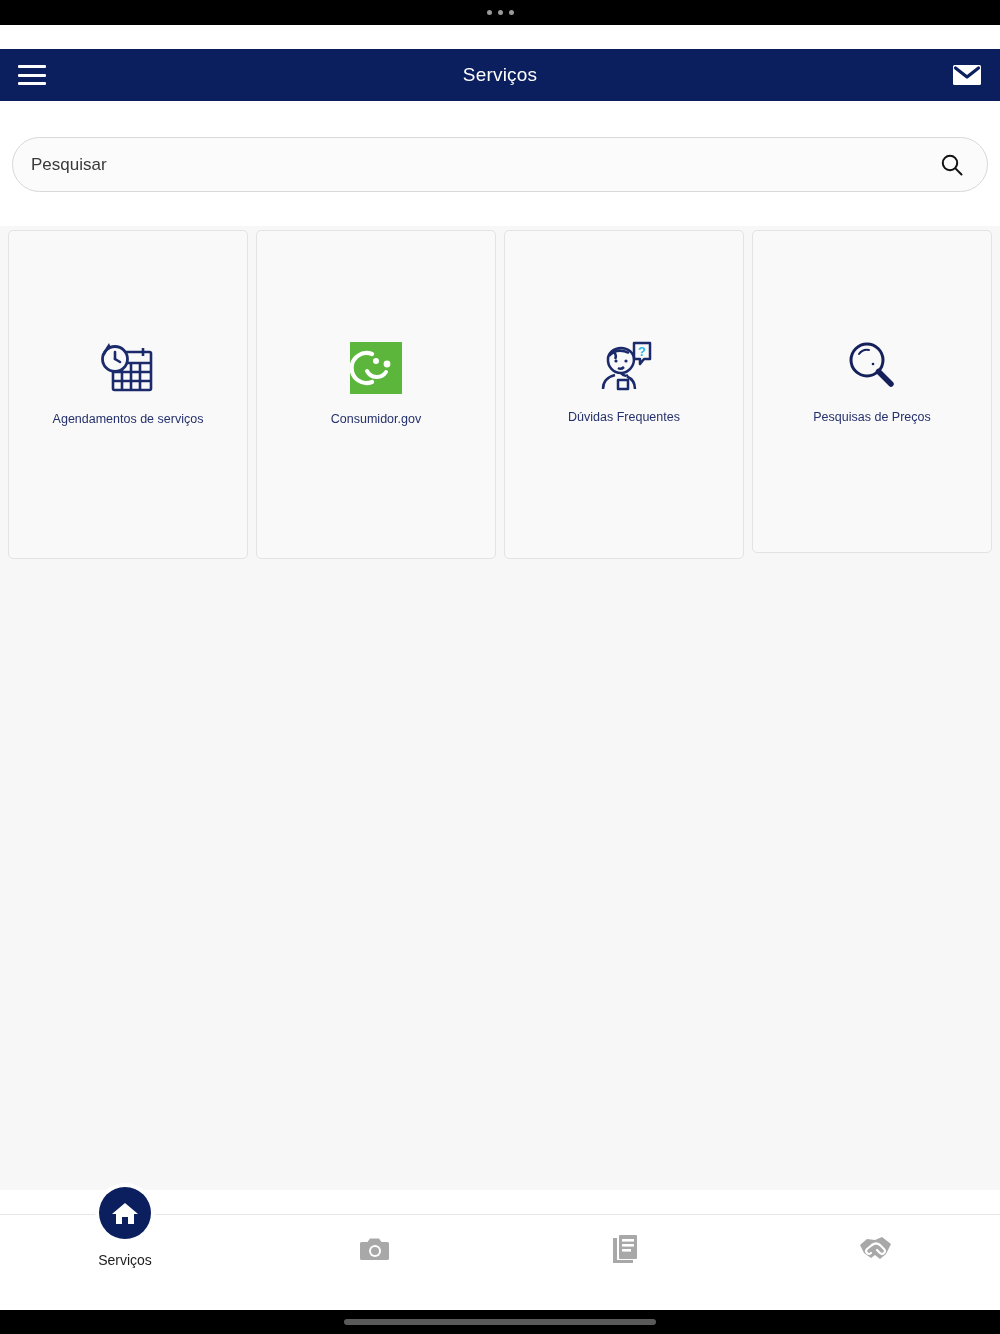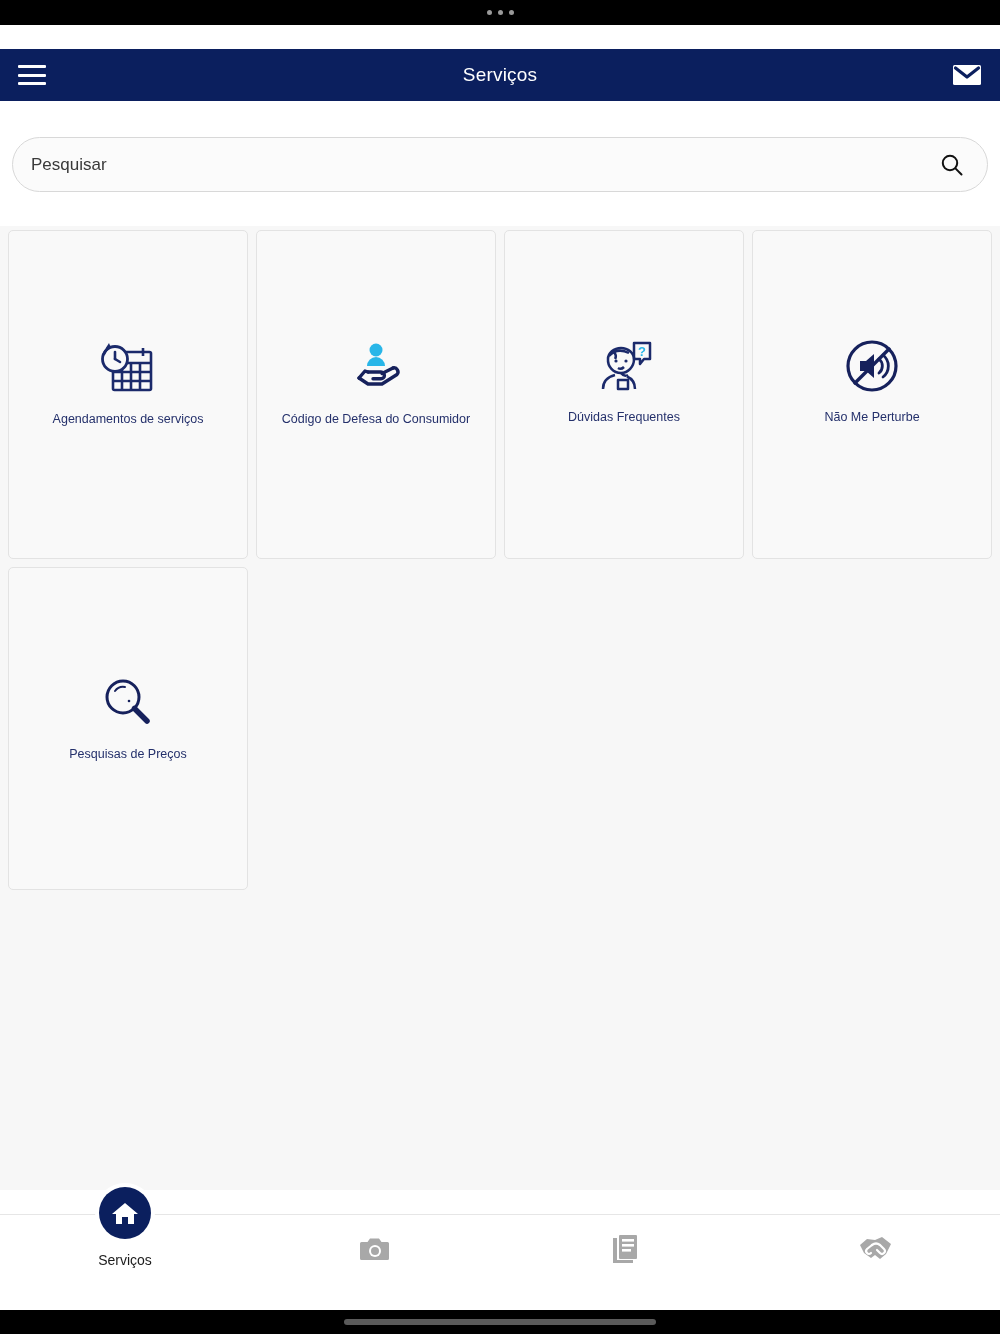--- a/index.html
+++ b/index.html
@@ -156,38 +156,35 @@
                 <line x1="17" y1="20" x2="22" y2="23"></line>
               </g>
               <path d="M6 15 A12 12 0 0 1 12 8" fill="none" stroke="#1b2a6b" stroke-width="2.6" stroke-linecap="round"></path>
               <path d="M11 4 L13 9 L7.5 9.5 Z" fill="#1b2a6b"></path>
             </svg>
           </div>
           <div class="card-label">Agendamentos de serviços</div>
         </div>
       </div>
 
-
       <div class="card r1">
         <div class="card-inner">
           <div class="card-icon">
-            <svg width="60" height="58" viewBox="0 0 60 58" aria-hidden="true">
-              <circle cx="30" cy="11" r="6.5" fill="#29b6e8"></circle>
-              <path d="M21 27 a9 9 0 0 1 18 0 z" fill="#29b6e8"></path>
-              <g fill="none" stroke="#16215c" stroke-width="3.4" stroke-linecap="round" stroke-linejoin="round">
-                <path d="M22 33 L35 33 a3.4 3.4 0 0 1 0 6.8 L27 39.8"></path>
-                <path d="M36 34.5 L47 29"></path>
-                <path d="M47 29 a4 4 0 0 1 4 6.5 L36 45 L22 45 L13 39"></path>
-                <path d="M13 39 L19 32 L22 33"></path>
-              </g>
-            </svg>
-          </div>
-          <div class="card-label">Código de Defesa do Consumidor</div>
-        </div>
-      </div>
+            <svg width="52" height="52" viewBox="0 0 52 52" aria-hidden="true">
+              <rect x="0" y="0" width="52" height="52" fill="#5cb63c"></rect>
+              <path d="M22 12 A15 15 0 1 0 22 40" fill="none" stroke="#ffffff" stroke-width="4.2" stroke-linecap="round"></path>
+              <path d="M17 29 A11 11 0 0 0 36 30" fill="none" stroke="#ffffff" stroke-width="4" stroke-linecap="round"></path>
+              <circle cx="26" cy="19" r="3" fill="#ffffff"></circle>
+              <circle cx="37" cy="22" r="3.4" fill="#ffffff"></circle>
+            </svg>
+          </div>
+          <div class="card-label">Consumidor.gov</div>
+        </div>
+      </div>
+
 
       <div class="card r2">
         <div class="card-inner">
           <div class="card-icon">
             <svg width="60" height="58" viewBox="0 0 60 58" aria-hidden="true">
               <g fill="none" stroke="#1b2a6b" stroke-width="2.5" stroke-linejoin="round">
                 <path d="M14 22 a13 11 0 0 1 26 0 a13 14 0 0 1 -13 14 a13 13 0 0 1 -13 -14 z"></path>
                 <path d="M15 19 q8 -9 20 -3"></path>
                 <path d="M20 15 q3 4 1 7"></path>
                 <circle cx="22" cy="24" r="1.6" fill="#1b2a6b" stroke="none"></circle>
@@ -201,36 +198,20 @@
               <g>
                 <path d="M40 6 h16 v16 h-6 l-4 5 v-5 h-6 z" fill="none" stroke="#1b2a6b" stroke-width="2.5" stroke-linejoin="round"></path>
                 <text x="48" y="19" font-family="Liberation Sans, sans-serif" font-size="13" font-weight="bold" fill="#29b6e8" text-anchor="middle">?</text>
               </g>
             </svg>
           </div>
           <div class="card-label">Dúvidas Frequentes</div>
         </div>
       </div>
 
-      <div class="card r2">
-        <div class="card-inner">
-          <div class="card-icon">
-            <svg width="58" height="58" viewBox="0 0 58 58" aria-hidden="true">
-              <circle cx="29" cy="29" r="24" fill="none" stroke="#16215c" stroke-width="3.2"></circle>
-              <path d="M17 24 h6 l8 -7 v24 l-8 -7 h-6 z" fill="#16215c"></path>
-              <g fill="none" stroke="#16215c" stroke-width="2.8" stroke-linecap="round">
-                <path d="M36 22 a9 9 0 0 1 0 14"></path>
-                <path d="M40 18 a14 14 0 0 1 0 22"></path>
-              </g>
-              <line x1="12" y1="46" x2="46" y2="12" stroke="#16215c" stroke-width="3.4" stroke-linecap="round"></line>
-            </svg>
-          </div>
-          <div class="card-label">Não Me Perturbe</div>
-        </div>
-      </div>
 
 
       <div class="card r3">
         <div class="card-inner">
           <div class="card-icon">
             <svg width="58" height="58" viewBox="0 0 58 58" aria-hidden="true">
               <circle cx="24" cy="23" r="16" fill="none" stroke="#16215c" stroke-width="3"></circle>
               <path d="M16 17 a10 10 0 0 1 10 -4" fill="none" stroke="#16215c" stroke-width="2" stroke-linecap="round"></path>
               <circle cx="30" cy="27" r="1.3" fill="#16215c"></circle>
               <path d="M35.5 34.5 L48 47" fill="none" stroke="#16215c" stroke-width="5.5" stroke-linecap="round"></path>

